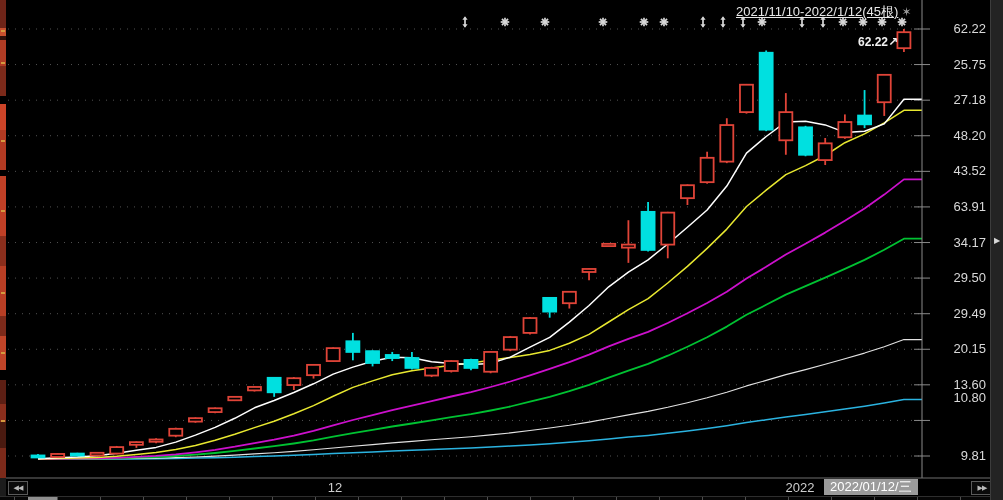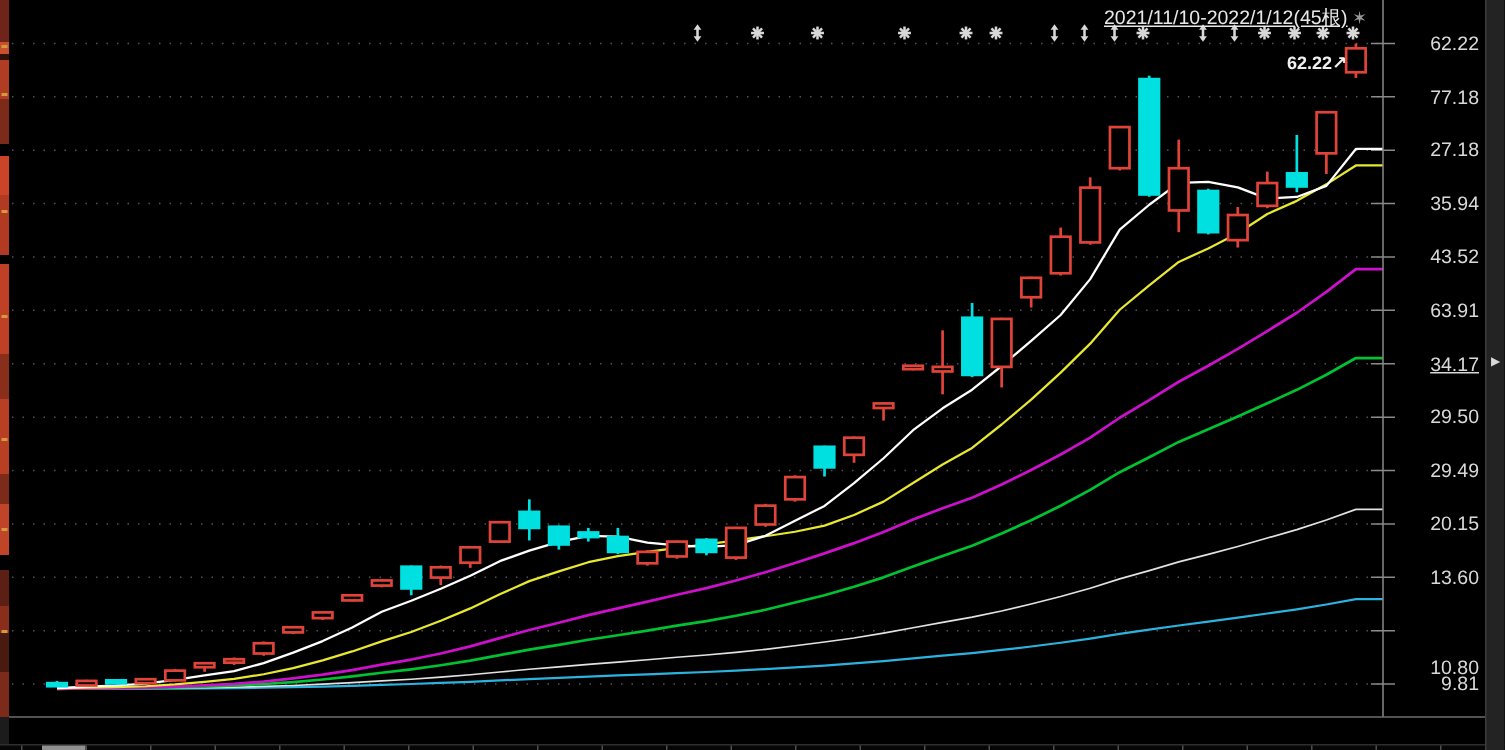--- a/index.html
+++ b/index.html
@@ -259,34 +259,43 @@
   <div id="range-title">
     <span class="txt">2021/11/10-2022/1/12(45根)</span><span class="pin">✶</span>
   </div>
 
   <div id="price-flag">
     <span>62.22</span><span>↗</span>
   </div>
 
   <div id="price-axis">
       <div class="axis-label" style="top: 22px;">62.22</div>
-      <div class="axis-label" style="top: 57.5516px;">77.18</div>
+      <div class="axis-label" style="top: 57.5516px;">25.75</div>
       <div class="axis-label" style="top: 93.1794px;">27.18</div>
-      <div class="axis-label" style="top: 128.731px;">35.94</div>
+      <div class="axis-label" style="top: 128.731px;">48.20</div>
       <div class="axis-label" style="top: 164.359px;">43.52</div>
       <div class="axis-label" style="top: 199.91px;">63.91</div>
-      <div class="axis-label" style="top: 235.538px; text-decoration: underline;">34.17</div>
+      <div class="axis-label" style="top: 235.538px;">34.17</div>
       <div class="axis-label" style="top: 271.09px;">29.50</div>
       <div class="axis-label" style="top: 306.717px;">29.49</div>
       <div class="axis-label" style="top: 342.269px;">20.15</div>
       <div class="axis-label" style="top: 377.821px;">13.60</div>
-      <div class="axis-label" style="top: 438px;">10.80</div>
+      <div class="axis-label" style="top: 391px;">10.80</div>
       <div class="axis-label" style="top: 449px;">9.81</div>
     </div>
 
+  <div id="bottom-bar">
+    <div id="nav-left" class="nav-btn">◀◀</div>
+    <div id="x-labels-holder">
+        <div class="x-label" style="left: 335px;">12</div>
+        <div class="x-label" style="left: 800px;">2022</div>
+      </div>
+    <div id="date-box">2022/01/12/三</div>
+    <div id="nav-right" class="nav-btn">▶▶</div>
+  </div>
 
   <div id="bottom-strip">
     <div id="scroll-thumb"></div>
   <div class="tick" style="left: 14px;"></div>
       <div class="tick" style="left: 57px;"></div>
       <div class="tick" style="left: 100px;"></div>
       <div class="tick" style="left: 143px;"></div>
       <div class="tick" style="left: 186px;"></div>
       <div class="tick" style="left: 229px;"></div>
       <div class="tick" style="left: 272px;"></div>

